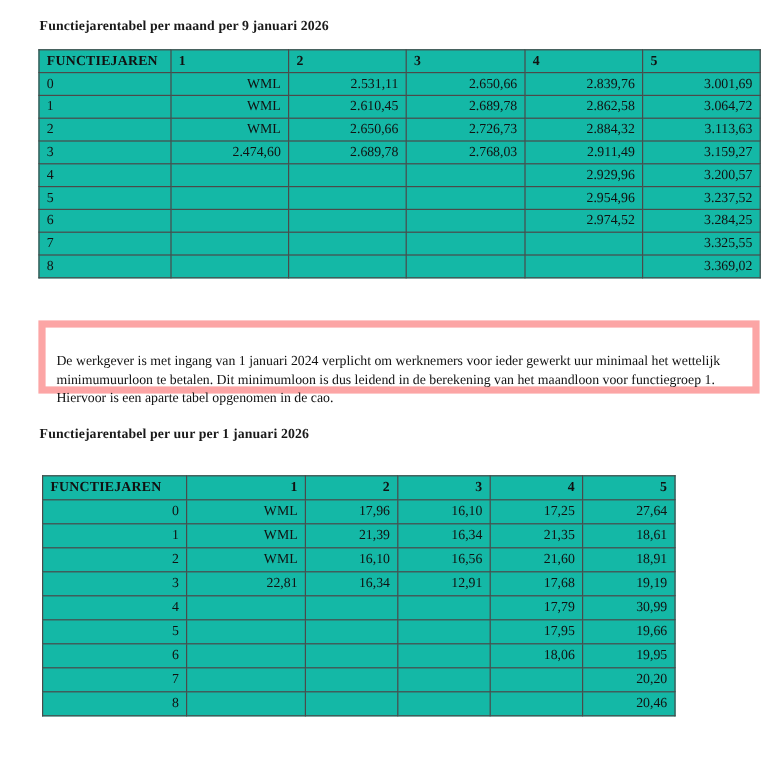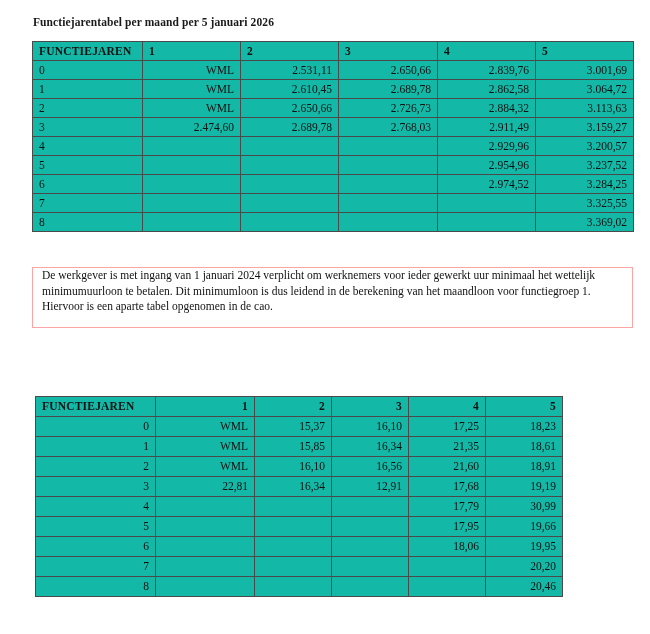--- a/index.html
+++ b/index.html
@@ -71,23 +71,23 @@
   #table-month td.val { text-align: right; }
 
   
   #note-box {
     position: absolute;
     left: 32px;
     top: 267px;
     width: 601px;
     height: 61px;
     box-sizing: border-box;
-    border: 1px solid #fca5a5;
+    border: 6px solid #fca5a5;
     background: #ffffff;
-    padding: 0 9px 0 9px;
+    padding: 21px 9px 0 9px;
   }
   #note-box p {
     margin: 0;
     font-family: "Liberation Serif", "DejaVu Serif", serif;
     font-size: 11.5px;
     line-height: 15.5px;
     color: #111111;
     text-align: left;
   }
 
@@ -102,21 +102,21 @@
   #table-hour th.corner { text-align: left; }
   #table-hour th.num { text-align: right; }
   #table-hour td.rowlabel { text-align: right; }
   #table-hour td.val { text-align: right; }
 </style>
 </head>
 <body>
 
 <div class="page">
 
-  <div class="heading" id="heading-month">Functiejarentabel per maand per 5 januari 2026</div>
+  <div class="heading" id="heading-month">Functiejarentabel per maand per 9 januari 2026</div>
 
   <table class="fjtable" id="table-month">
     <colgroup>
       <col style="width:110px">
       <col style="width:98px">
       <col style="width:98px">
       <col style="width:99px">
       <col style="width:98px">
       <col style="width:98px">
     </colgroup>
@@ -203,20 +203,21 @@
           <td class="val"></td>
           <td class="val">3.369,02</td>
         </tr>
       </tbody>
   </table>
 
   <div id="note-box">
     <p>De werkgever is met ingang van 1 januari 2024 verplicht om werknemers voor ieder gewerkt uur minimaal het wettelijk minimumuurloon te betalen. Dit minimumloon is dus leidend in de berekening van het maandloon voor functiegroep 1. Hiervoor is een aparte tabel opgenomen in de cao.</p>
   </div>
 
+  <div class="heading" id="heading-hour">Functiejarentabel per uur per 1 januari 2026</div>
 
   <table class="fjtable" id="table-hour">
     <colgroup>
       <col style="width:120px">
       <col style="width:99px">
       <col style="width:77px">
       <col style="width:77px">
       <col style="width:77px">
       <col style="width:77px">
     </colgroup>
@@ -227,29 +228,29 @@
           <th class="num">2</th>
           <th class="num">3</th>
           <th class="num">4</th>
           <th class="num">5</th>
         </tr>
     </thead>
     <tbody>
         <tr>
           <td class="rowlabel">0</td>
           <td class="val">WML</td>
-          <td class="val">15,37</td>
+          <td class="val">17,96</td>
           <td class="val">16,10</td>
           <td class="val">17,25</td>
-          <td class="val">18,23</td>
+          <td class="val">27,64</td>
         </tr>
         <tr>
           <td class="rowlabel">1</td>
           <td class="val">WML</td>
-          <td class="val">15,85</td>
+          <td class="val">21,39</td>
           <td class="val">16,34</td>
           <td class="val">21,35</td>
           <td class="val">18,61</td>
         </tr>
         <tr>
           <td class="rowlabel">2</td>
           <td class="val">WML</td>
           <td class="val">16,10</td>
           <td class="val">16,56</td>
           <td class="val">21,60</td>

